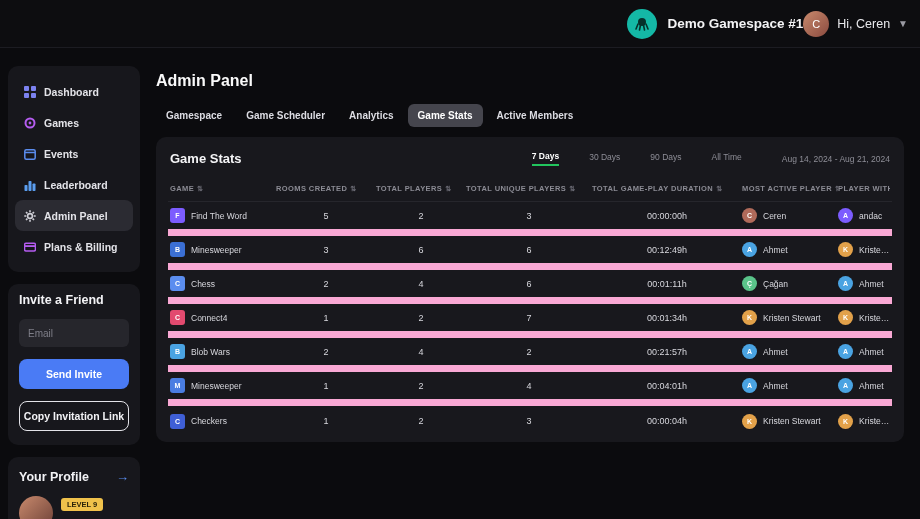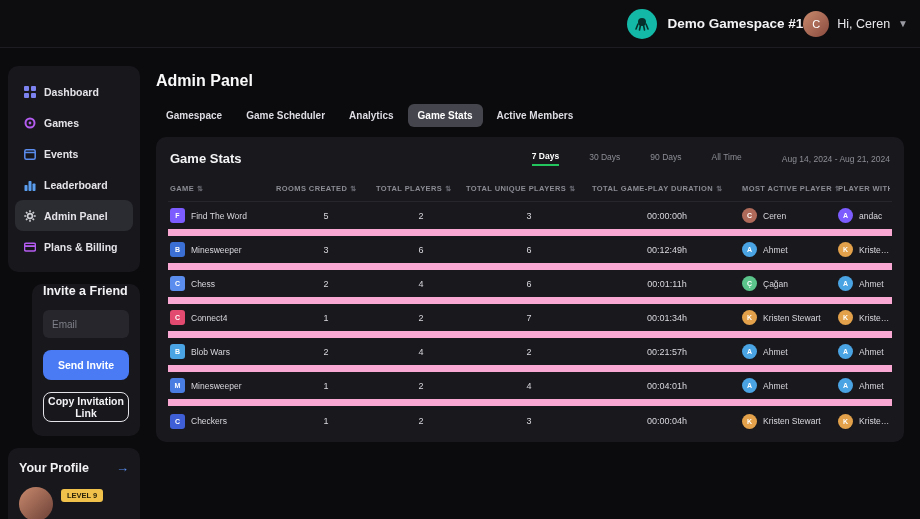--- a/index.html
+++ b/index.html
@@ -39,21 +39,21 @@
   .nav { padding:10px 7px; margin-top:8px;text-align:right; }
   .nav-item {
     display:flex; align-items:center; gap:8px; padding:9px 8px; border-radius:8px;
     cursor:pointer; color:#d6d6dc;
   }
   .nav-item.active { background:#2b2b32; }
   .nav-item .ic { width:13px; height:13px; display:flex; align-items:center; justify-content:center; flex:0 0 13px; }
   .nav-label { font-size:10.5px; font-weight:bold; color:#e3e3e8; white-space:nowrap; }
 
   
-  .invite { padding:0 11px 14px;margin-left:24px; }
+  .invite { padding:9px 11px 14px; }
   .invite h3 { font-size:12.5px; color:#f2f2f5; margin-bottom:12px; }
   .invite input {
     width:100%; height:28px; background:#26262c; border:none; border-radius:6px;
     color:#e8e8ec; font-size:10px; padding:0 9px; outline:none;
     font-family:"Liberation Sans", sans-serif;
   }
   .invite input::placeholder { color:#7f7f89; }
   .btn { width:100%; border-radius:8px; font-weight:bold; cursor:pointer; font-family:"Liberation Sans", sans-serif; }
   .btn-primary {
     margin-top:12px; height:30px; background:#4a7bf5; color:#fff; border:none; font-size:10.5px;

